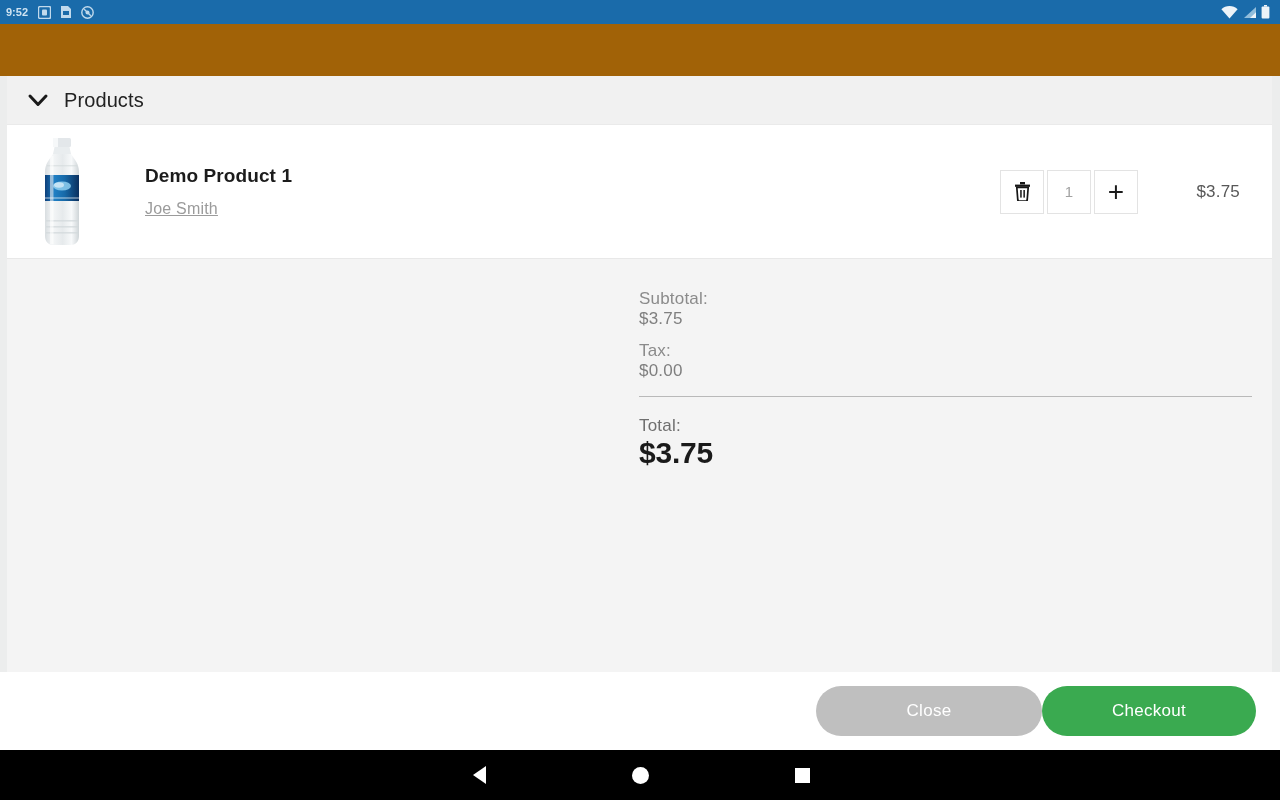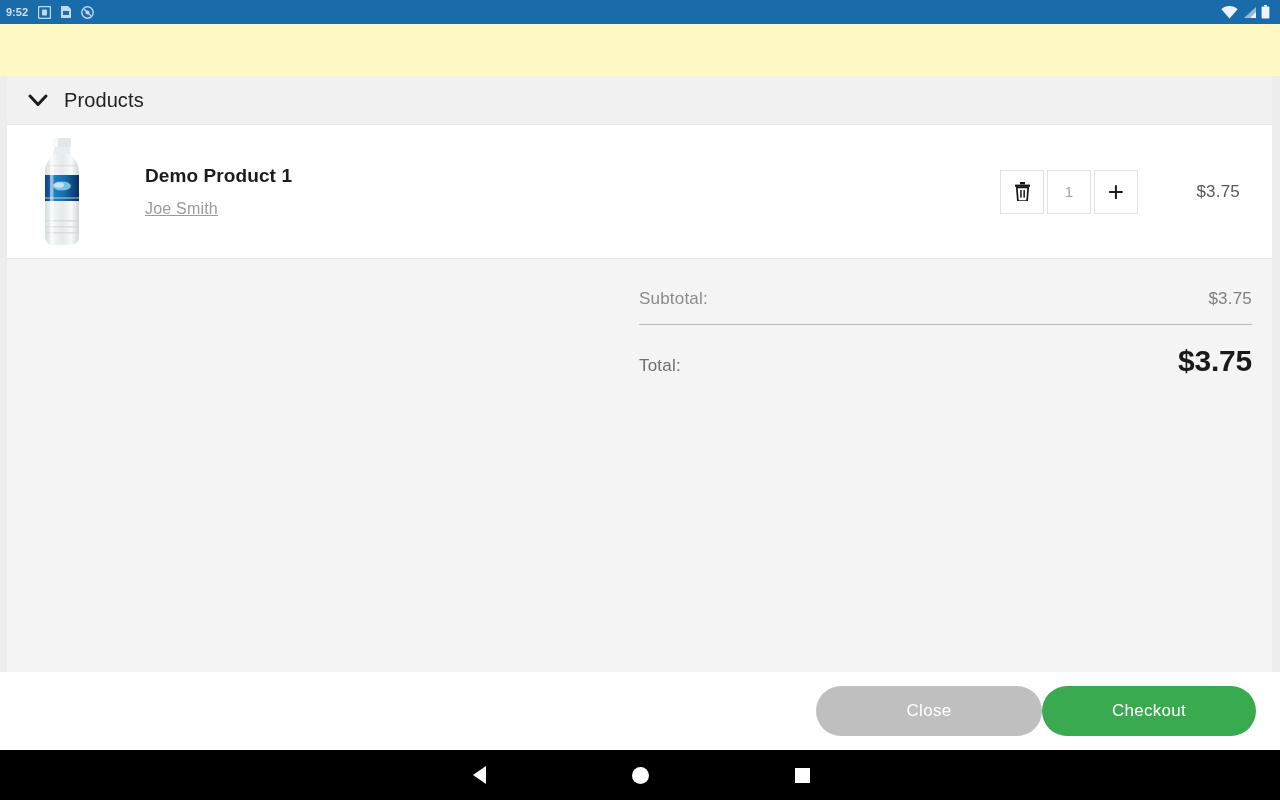--- a/index.html
+++ b/index.html
@@ -9,21 +9,21 @@
     height: 800px;
     overflow: hidden;
     font-family: "Liberation Sans", sans-serif;
     background: #ffffff;
   }
 
   #app {
     position: relative;
     width: 1280px;
     height: 800px;
-    background: #fef9c3;
+    background: #a16207;
   }
 
   
   .statusbar {
     position: absolute;
     top: 0; left: 0;
     width: 1280px;
     height: 24px;
     background: #1a6baa;
     display: flex;
@@ -168,20 +168,21 @@
     padding-top: 24px;
   }
   .totals-row {
     display: flex;
     justify-content: space-between;
     align-items: baseline;
     font-size: 17px;
     color: #8b8b8b;
     padding: 6px 0;
     letter-spacing: .2px;
+    flex-direction: column;
   }
   .totals-row .t-val { color: #7f7f7f; }
   .totals-divider {
     height: 1px;
     background: #b9b9b9;
     margin: 9px 0 0 0;
   }
   .totals-row.grand {
     padding-top: 19px;
     align-items: baseline;
@@ -370,20 +371,24 @@
       </span>
 
       <span class="product-price">$3.75</span>
     </div>
 
     <div class="totals">
       <div class="totals-row">
         <span class="t-label">Subtotal:</span>
         <span class="t-val">$3.75</span>
       </div>
+      <div class="totals-row">
+        <span class="t-label">Tax:</span>
+        <span class="t-val">$0.00</span>
+      </div>
       <div class="totals-divider"></div>
       <div class="totals-row grand">
         <span class="t-label">Total:</span>
         <span class="t-val">$3.75</span>
       </div>
     </div>
 
   </div>
 
   <div class="footer">

